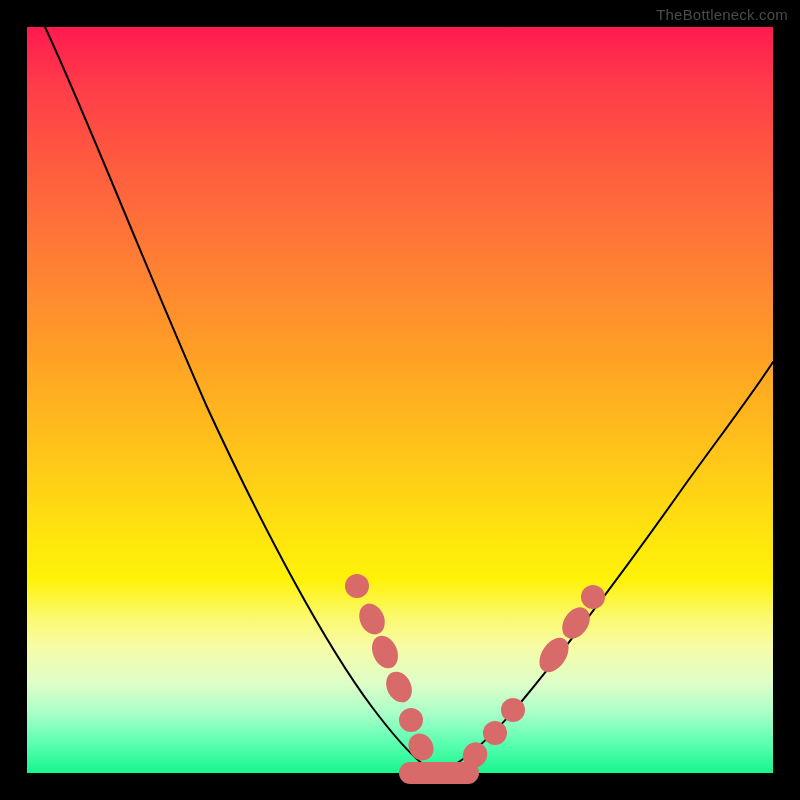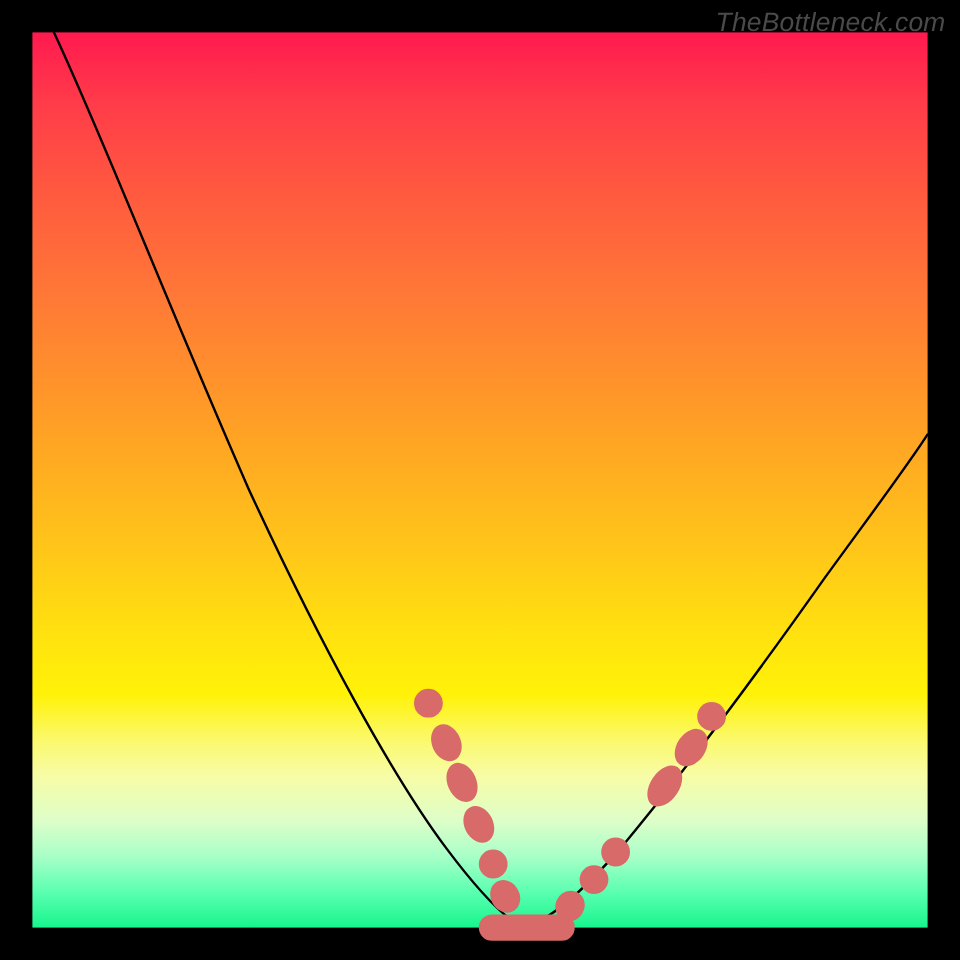--- a/index.html
+++ b/index.html
@@ -15,26 +15,25 @@
     position: relative;
     width: 800px;
     height: 800px;
     background: #000;
   }
   .watermark {
     position: absolute;
     top: 6px;
     right: 12px;
     color: #4a4a4a;
-    font-size: 22px;
+    font-size: 15px;
     font-weight: 400;
     letter-spacing: 0.2px;
     z-index: 50;
     user-select: none;
-    font-style: italic;
   }
   .plot-area {
     position: absolute;
     left: 27px;
     top: 27px;
     width: 746px;
     height: 746px;
     background: linear-gradient(to bottom,
       #ff1a4f 0%,
       #ff3c49 8%,

